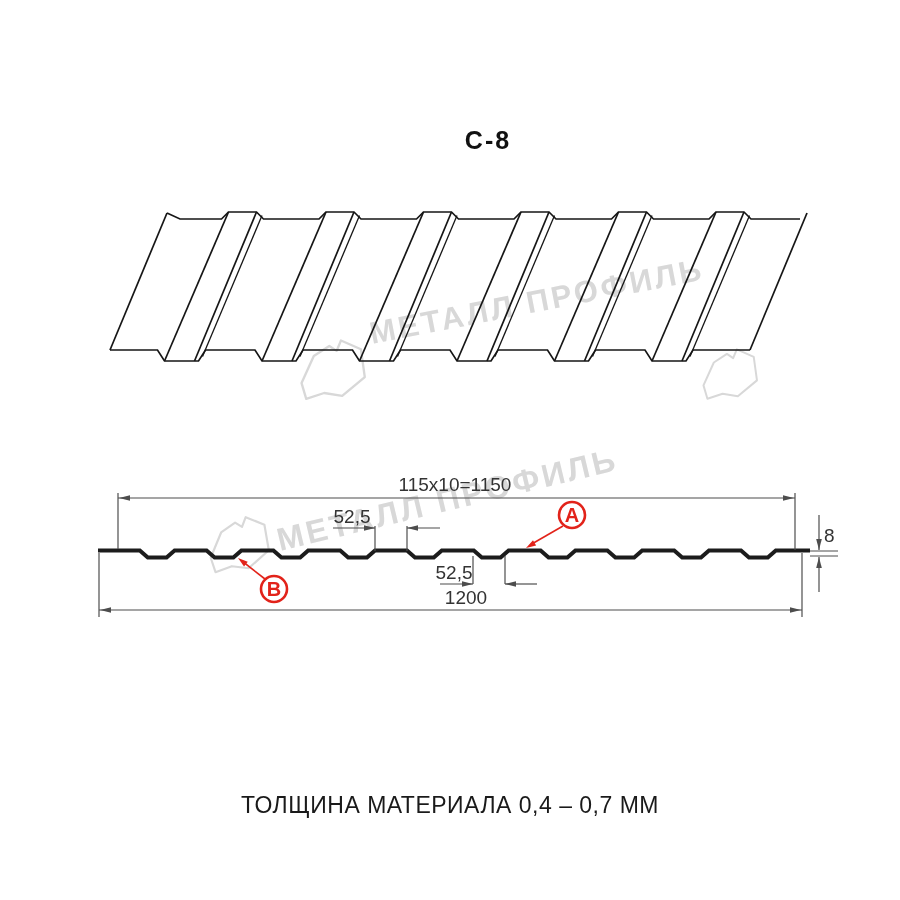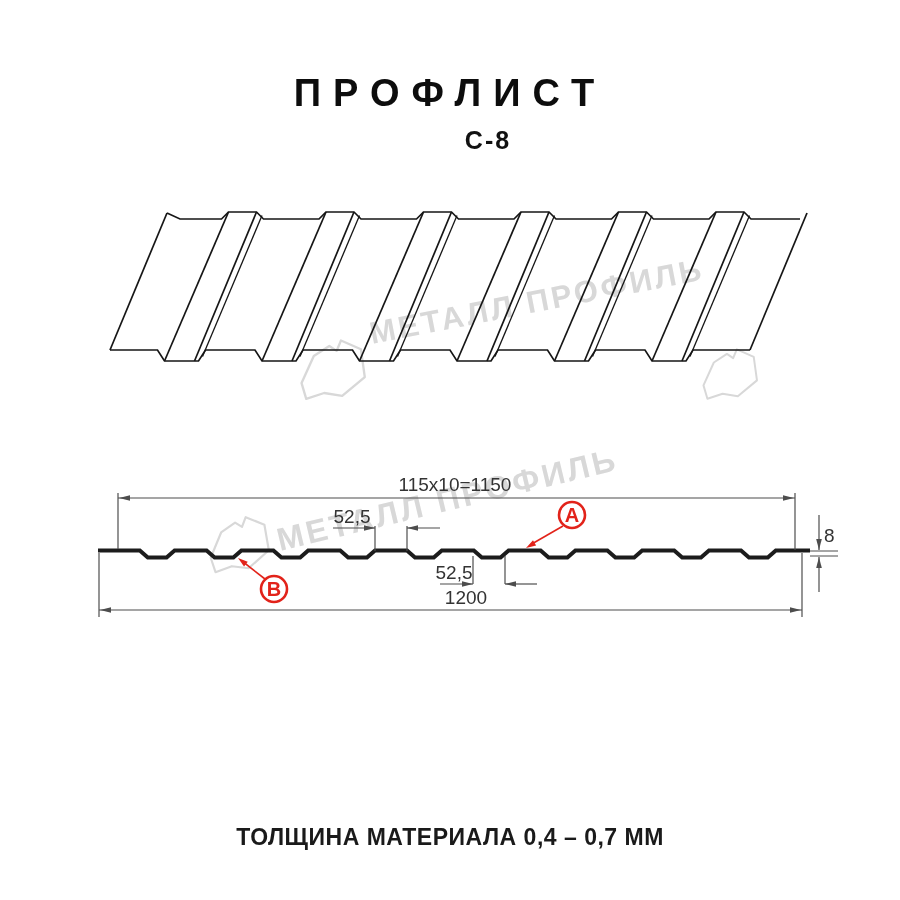--- a/index.html
+++ b/index.html
@@ -2,42 +2,41 @@
 <html><head>
 <meta charset="utf-8">
 <style>
   html,body{margin:0;padding:0;background:#fff;}
   .page{position:relative;width:900px;height:900px;background:#ffffff;overflow:hidden;
         font-family:"Liberation Sans", sans-serif;}
   .title{position:absolute;top:72px;left:0;width:100%;text-align:center;
          font-size:38px;font-weight:700;letter-spacing:12px;color:#0d0d0d;}
   .subtitle{position:absolute;top:126px;left:0;width:100%;text-align:center;
          font-size:25px;font-weight:600;letter-spacing:2px;color:#111;margin-left:38px;}
-  .footer{position:absolute;top:824px;left:0;width:100%;text-align:center;
-         font-size:23px;font-weight:700;letter-spacing:0.5px;color:#1a1a1a;}
+  .footer{position:absolute;top:792px;left:0;width:100%;text-align:center;
+         font-size:23px;font-weight:400;letter-spacing:0.5px;color:#1a1a1a;}
   svg.drawing{position:absolute;left:0;top:0;width:900px;height:900px;}
   .wm-text{font-family:"Liberation Sans", sans-serif;font-size:31px;font-weight:700;
            letter-spacing:3px;fill:#d8d8d8;}
   .wm-logo{fill:none;stroke:#d8d8d8;stroke-width:3;stroke-linejoin:round;}
   .iso{stroke:#161616;fill:none;stroke-width:1.7;stroke-linejoin:miter;}
   .iso-thin{stroke:#161616;fill:none;stroke-width:1.3;}
   .sec{stroke:#1c1c1c;fill:none;stroke-width:4;stroke-linejoin:miter;}
   .dim{stroke:#4d4d4d;fill:none;stroke-width:1.2;}
   .dim-thin{stroke:#4d4d4d;fill:none;stroke-width:1;}
   .dim-text{font-family:"Liberation Sans", sans-serif;font-size:19px;fill:#333;}
   .red-line{stroke:#e2231a;stroke-width:1.6;fill:none;}
   .red-circle{stroke:#e2231a;stroke-width:2.6;fill:#ffffff;}
   .red-letter{font-family:"Liberation Sans", sans-serif;font-size:20px;font-weight:700;
               fill:#e2231a;text-anchor:middle;}
 </style>
 </head>
 <body>
 
 <div class="page">
-  <div class="title">ПРОФЛИСТ</div>
   <div class="subtitle">С-8</div>
 
   <svg class="drawing" viewBox="0 0 900 900">
 
     <g>
       <path class="wm-logo" transform="translate(288,346) rotate(-11) scale(0.78)" d="M8,50 L30,19 L52,10 L60,18 L68,6 L91,22 L89,58 L56,76 L34,68 L10,71 Z"></path>
       <text class="wm-text" transform="translate(372,344) rotate(-11)">МЕТАЛЛ ПРОФИЛЬ</text>
       <path class="wm-logo" transform="translate(692,354) rotate(-11) scale(0.66)" d="M8,50 L30,19 L52,10 L60,18 L68,6 L91,22 L89,58 L56,76 L34,68 L10,71 Z"></path>
     </g>
 

